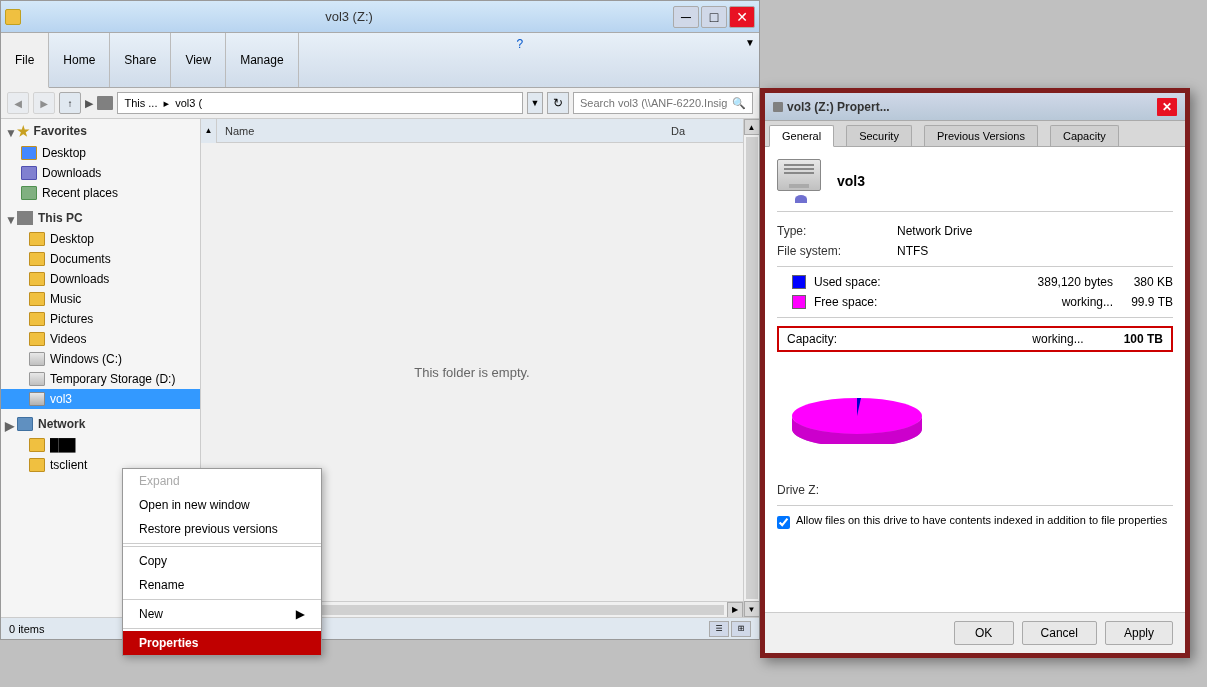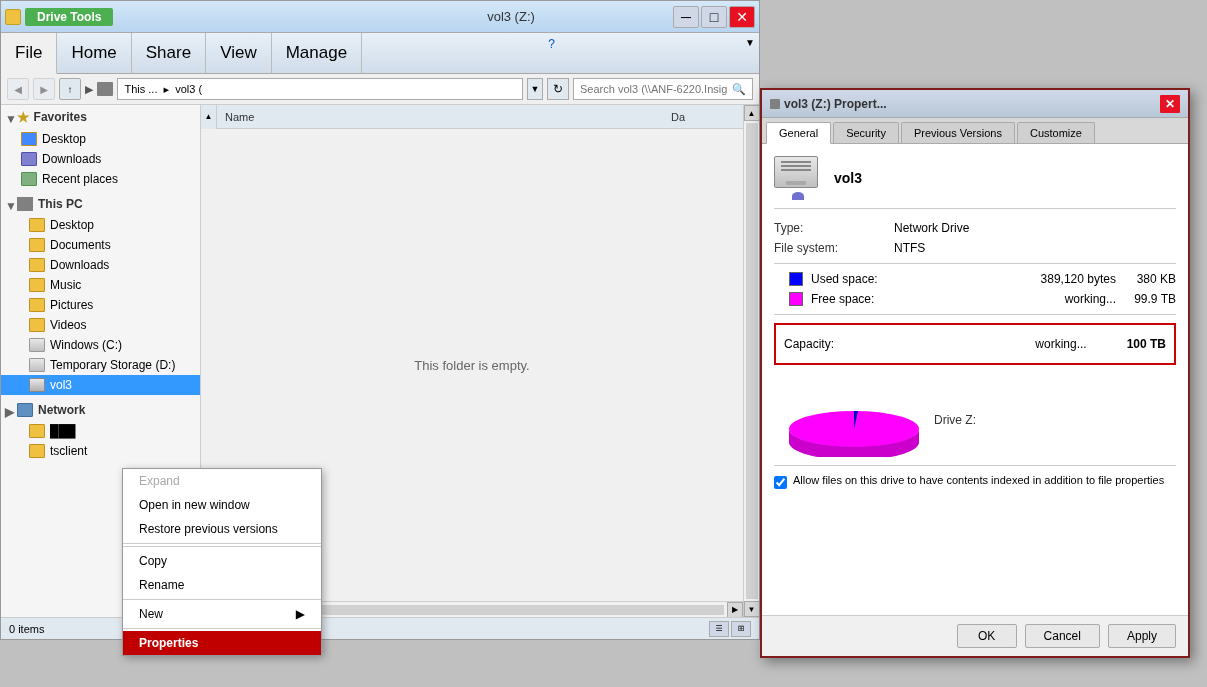--- a/index.html
+++ b/index.html
@@ -72,22 +72,22 @@
     .title-btn.close { background: #e81123; color: white; }
     .title-btn.maximize { background: #d0d8e8; }
 
     .ribbon-tabs {
       display: flex;
       background: linear-gradient(to bottom, #e8f0f8, #d0dcea);
       border-bottom: 1px solid #aaa;
     }
 
     .ribbon-tab {
-      padding: 10px 14px;
-      font-size: 17px;
+      padding: 20px 14px;
+      font-size: 12px;
       cursor: pointer;
       border-right: 1px solid #bbb;
     }
 
     .ribbon-tab.active {
       background: #f0f0f0;
       border-bottom: 1px solid #f0f0f0;
       margin-bottom: -1px;
     }
 
@@ -385,21 +385,21 @@
       background: #ccc;
       margin: 2px 0;
     }
 
     
     .properties-dialog {
       position: absolute;
       left: 760px; top: 88px;
       width: 430px; height: 570px;
       background: #f0f0f0;
-      border: 2px solid #7f1d1d;
+      border: 5px solid #7f1d1d;
       box-shadow: 4px 4px 12px rgba(0,0,0,0.4);
       display: flex;
       flex-direction: column;
     }
 
     .props-title-bar {
       height: 28px;
       background: linear-gradient(to bottom, #d0d8e8, #b8c8d8);
       display: flex;
       align-items: center;
@@ -433,21 +433,21 @@
       padding: 4px 4px 0;
     }
 
     .props-tab {
       padding: 4px 12px;
       font-size: 11px;
       cursor: pointer;
       background: #d0d0d0;
       border: 1px solid #aaa;
       border-bottom: none;
-      margin-right: 2px;
+      margin-right: 12px;
       border-radius: 2px 2px 0 0;
     }
 
     .props-tab.active {
       background: white;
       border-bottom: 1px solid white;
       margin-bottom: -1px;
       z-index: 1;
     }
 
@@ -501,36 +501,37 @@
       margin-right: 8px;
       border: 1px solid #666;
     }
 
     .space-label { flex: 1; font-size: 12px; }
     .space-bytes { font-size: 12px; width: 120px; text-align: right; }
     .space-human { font-size: 12px; width: 60px; text-align: right; }
 
     .capacity-box {
       border: 2px solid #c00;
-      padding: 12px 8px;
+      padding: 4px 8px;
       display: flex;
       align-items: center;
       margin-bottom: 12px;
     }
 
     .capacity-label { flex: 1; font-size: 12px; }
     .capacity-bytes { font-size: 12px; width: 90px; text-align: center; }
     .capacity-human { font-size: 12px; width: 60px; text-align: right; font-weight: bold; }
 
     
     .pie-chart-area {
       display: flex;
-      flex-direction: row;
-      align-items: center;
+      flex-direction: column;
+      align-items: flex-start;
       margin: 8px 0;
+      gap: 33px;
     }
 
     .pie-chart-label {
       font-size: 12px;
       margin-top: 6px;
       color: #333;
     }
 
     .checkbox-row {
       display: flex;
@@ -564,23 +565,20 @@
     .sidebar-indent { padding-left: 28px; }
 
   </style>
 </head>
 <body>
 
 <div class="explorer-window">
 
   <div class="title-bar">
     <div class="title-bar-icon"></div>
-    <div class="title-bar-tabs">
-      <div class="title-bar-active-tab">Drive Tools</div>
-    </div>
     <div class="title-bar-title">vol3 (Z:)</div>
     <div class="title-bar-controls">
       <div class="title-btn">─</div>
       <div class="title-btn maximize">□</div>
       <div class="title-btn close">✕</div>
     </div>
   </div>
 
   <div class="ribbon-tabs">
     <div class="ribbon-tab active">File</div>
@@ -776,21 +774,21 @@
     <div class="props-tab active">
       <span>General</span>
     </div>
     <div class="props-tab">
       <span>Security</span>
     </div>
     <div class="props-tab">
       <span>Previous Versions</span>
     </div>
     <div class="props-tab">
-      <span>Customize</span>
+      <span>Capacity</span>
     </div>
   </div>
 
   <div class="props-content">
 
     <div class="props-header">
       <div style="position:relative; width:48px; height:44px; margin-right:12px;">
 
         <div style="width:44px;height:32px;background:linear-gradient(to bottom,#e8e8e8,#c0c0c0);border:1px solid #888;border-radius:2px;position:relative;">
           <div style="position:absolute;top:4px;left:6px;width:30px;height:2px;background:#888;"></div>

